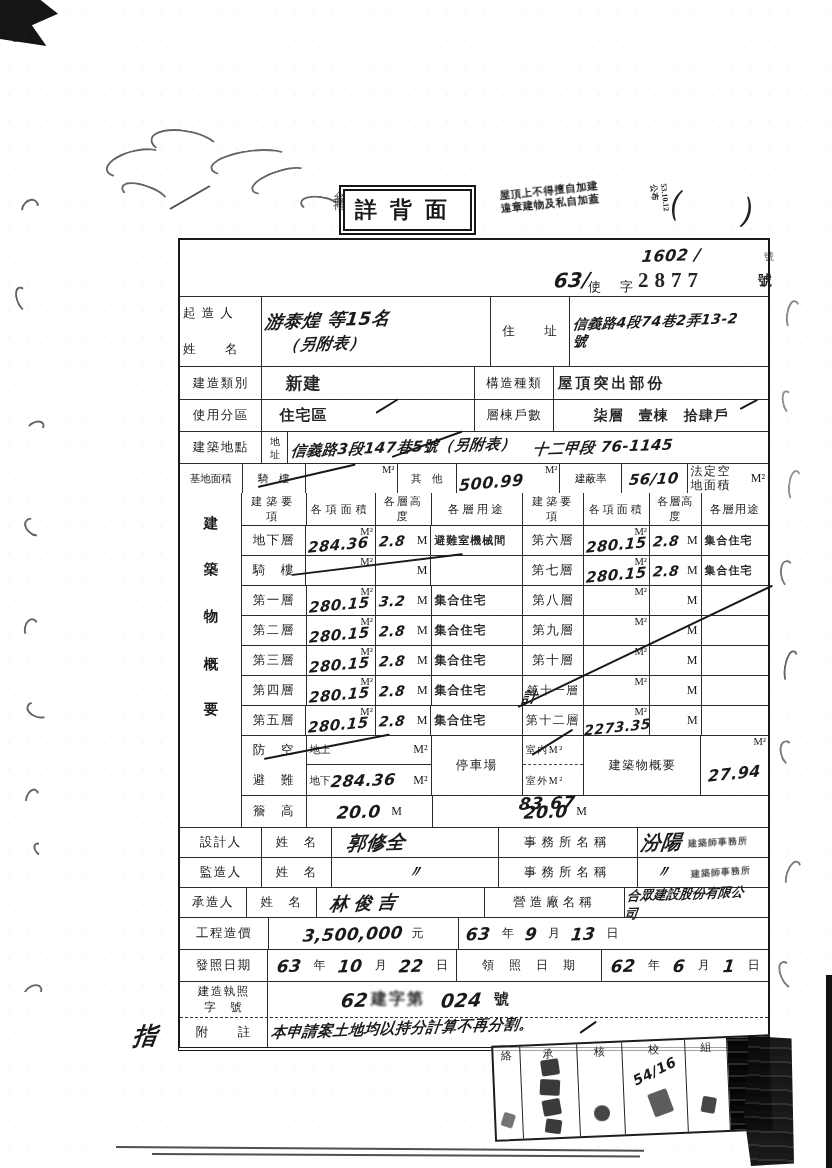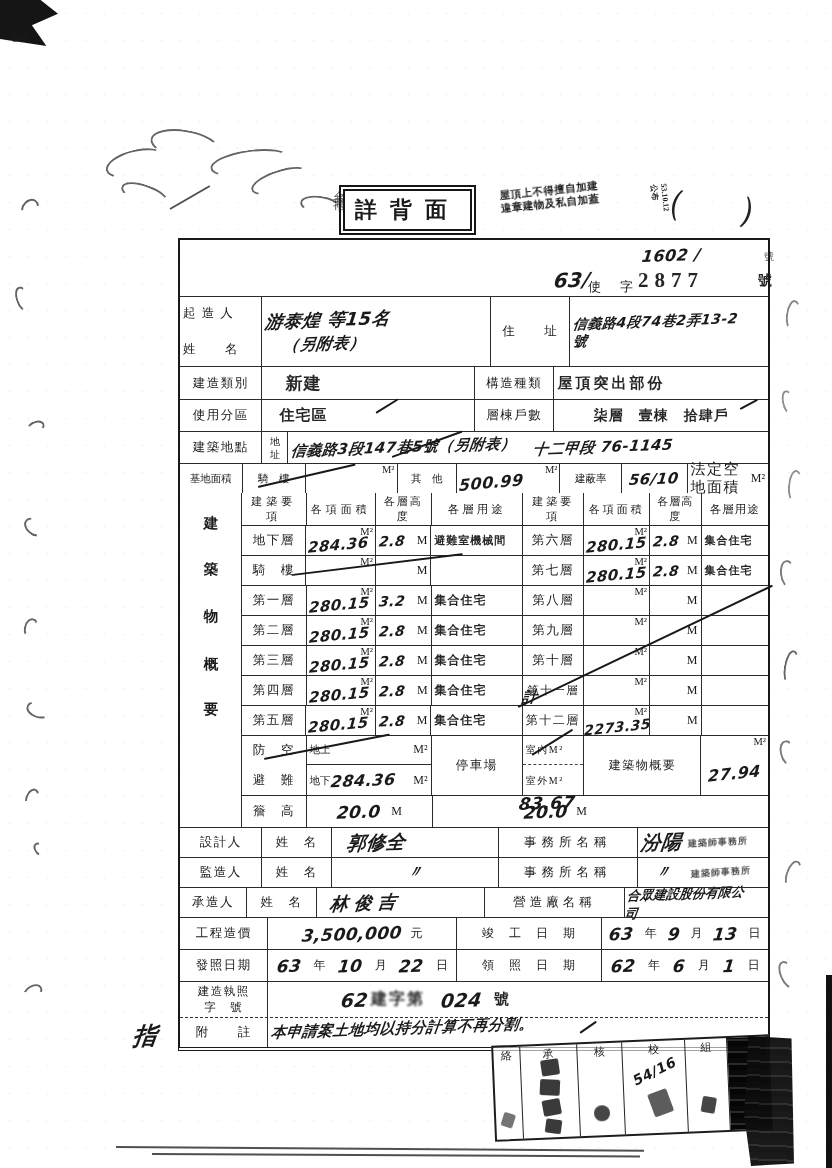--- a/index.html
+++ b/index.html
@@ -181,21 +181,21 @@
         <span class="hw dip" style="font-size:16px">500.99</span>
         <span class="uT">M²</span>
       </div>
       <div class="c cc" style="width:62px">
         <span class="lab sm">建蔽率</span>
       </div>
       <div class="c cc" style="width:66px">
         <span class="hw" style="font-size:15px">56/10</span>
       </div>
       <div class="c" style="width:82px">
-        <span class="lab" style="font-size:15px;line-height:1.15;white-space:pre">法定空
+        <span class="lab" style="font-size:12px;line-height:1.15;white-space:pre">法定空
 地面積</span>
         <span class="uR">M²</span>
       </div>
     </div>
 
     <div class="mid">
       <div class="vcell">
         <span class="vtxt">建築物概要</span>
       </div>
 
@@ -551,23 +551,20 @@
         </div>
     </div>
 
     <div class="row" style="height:32px">
       <div class="c nb cc" style="width:88px">
           <span class="lab">工程造價</span>
         </div>
       <div class="c cc" style="width:190px">
           <span class="hw" style="font-size:17px">3,500,000</span>
           <span style="font-size:12px;margin-left:6px">元</span>
-        </div>
-      <div class="c cc" style="width:146px">
-          <span class="lab" style="font-size:12px">竣　工　日　期</span>
         </div>
       <div class="c" style="width:168px;justify-content:space-around">
         <span class="hw" style="font-size:17px">63</span>
           <span style="font-size:12px">年</span>
         <span class="hw" style="font-size:17px">9</span>
           <span style="font-size:12px">月</span>
         <span class="hw" style="font-size:17px">13</span>
           <span style="font-size:12px">日</span>
       </div>
     </div>

